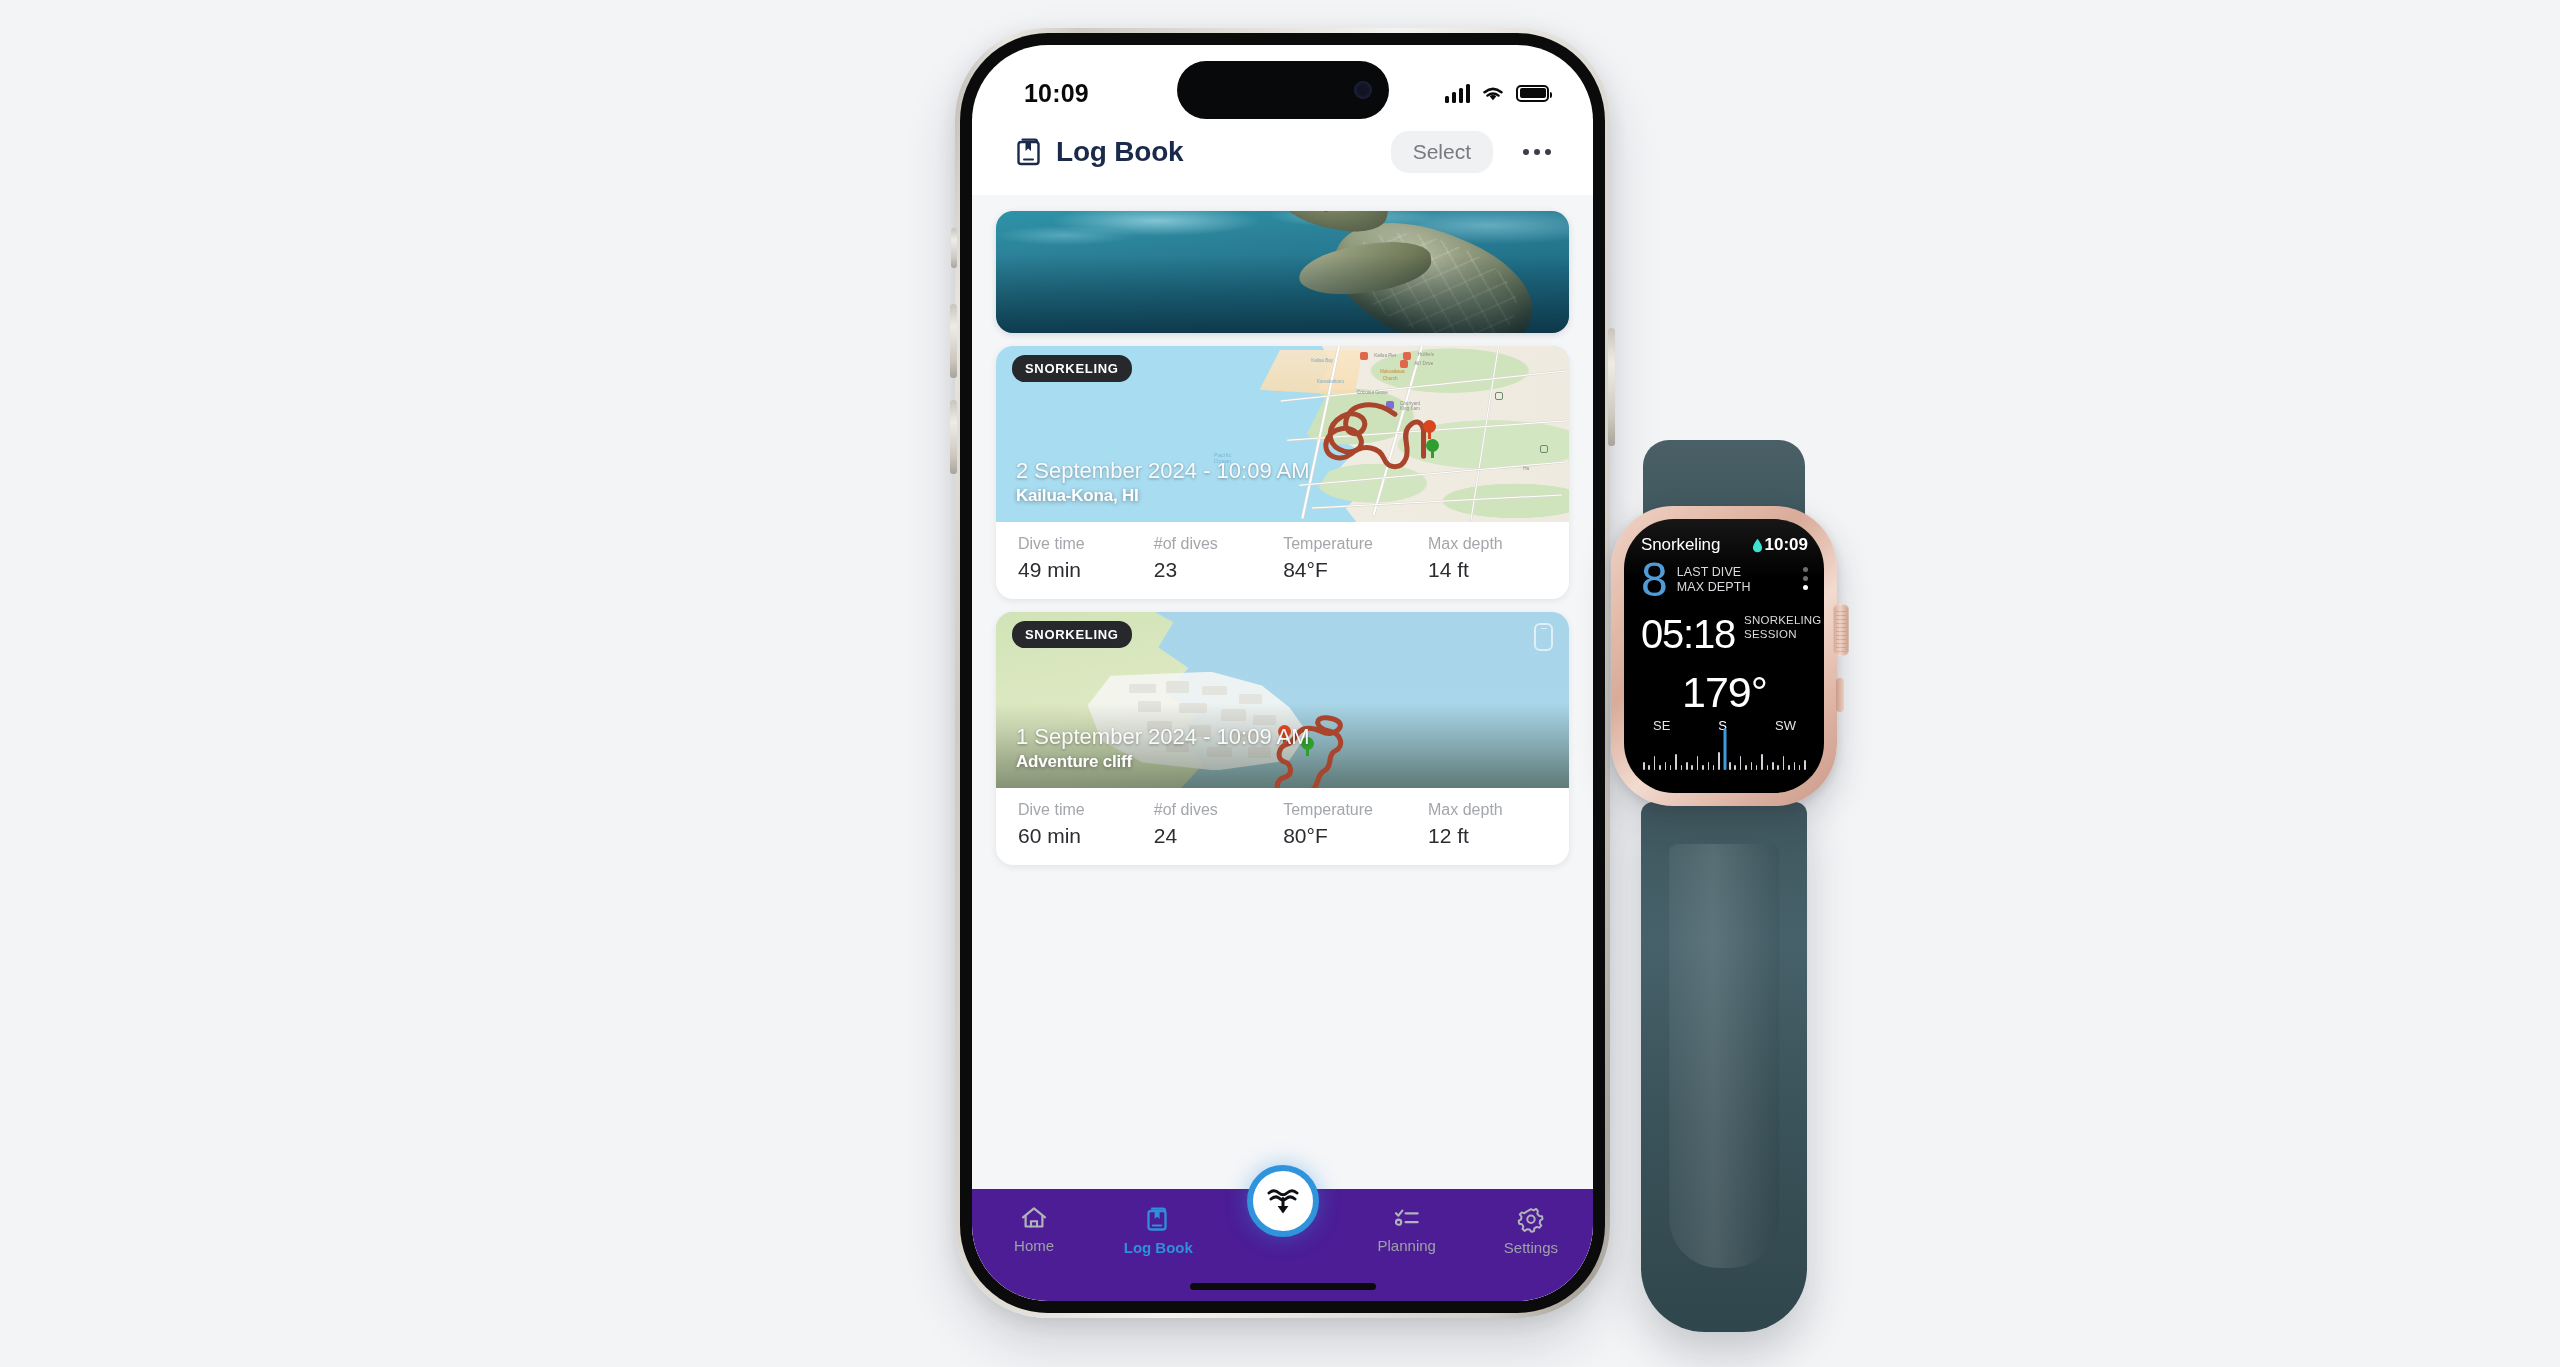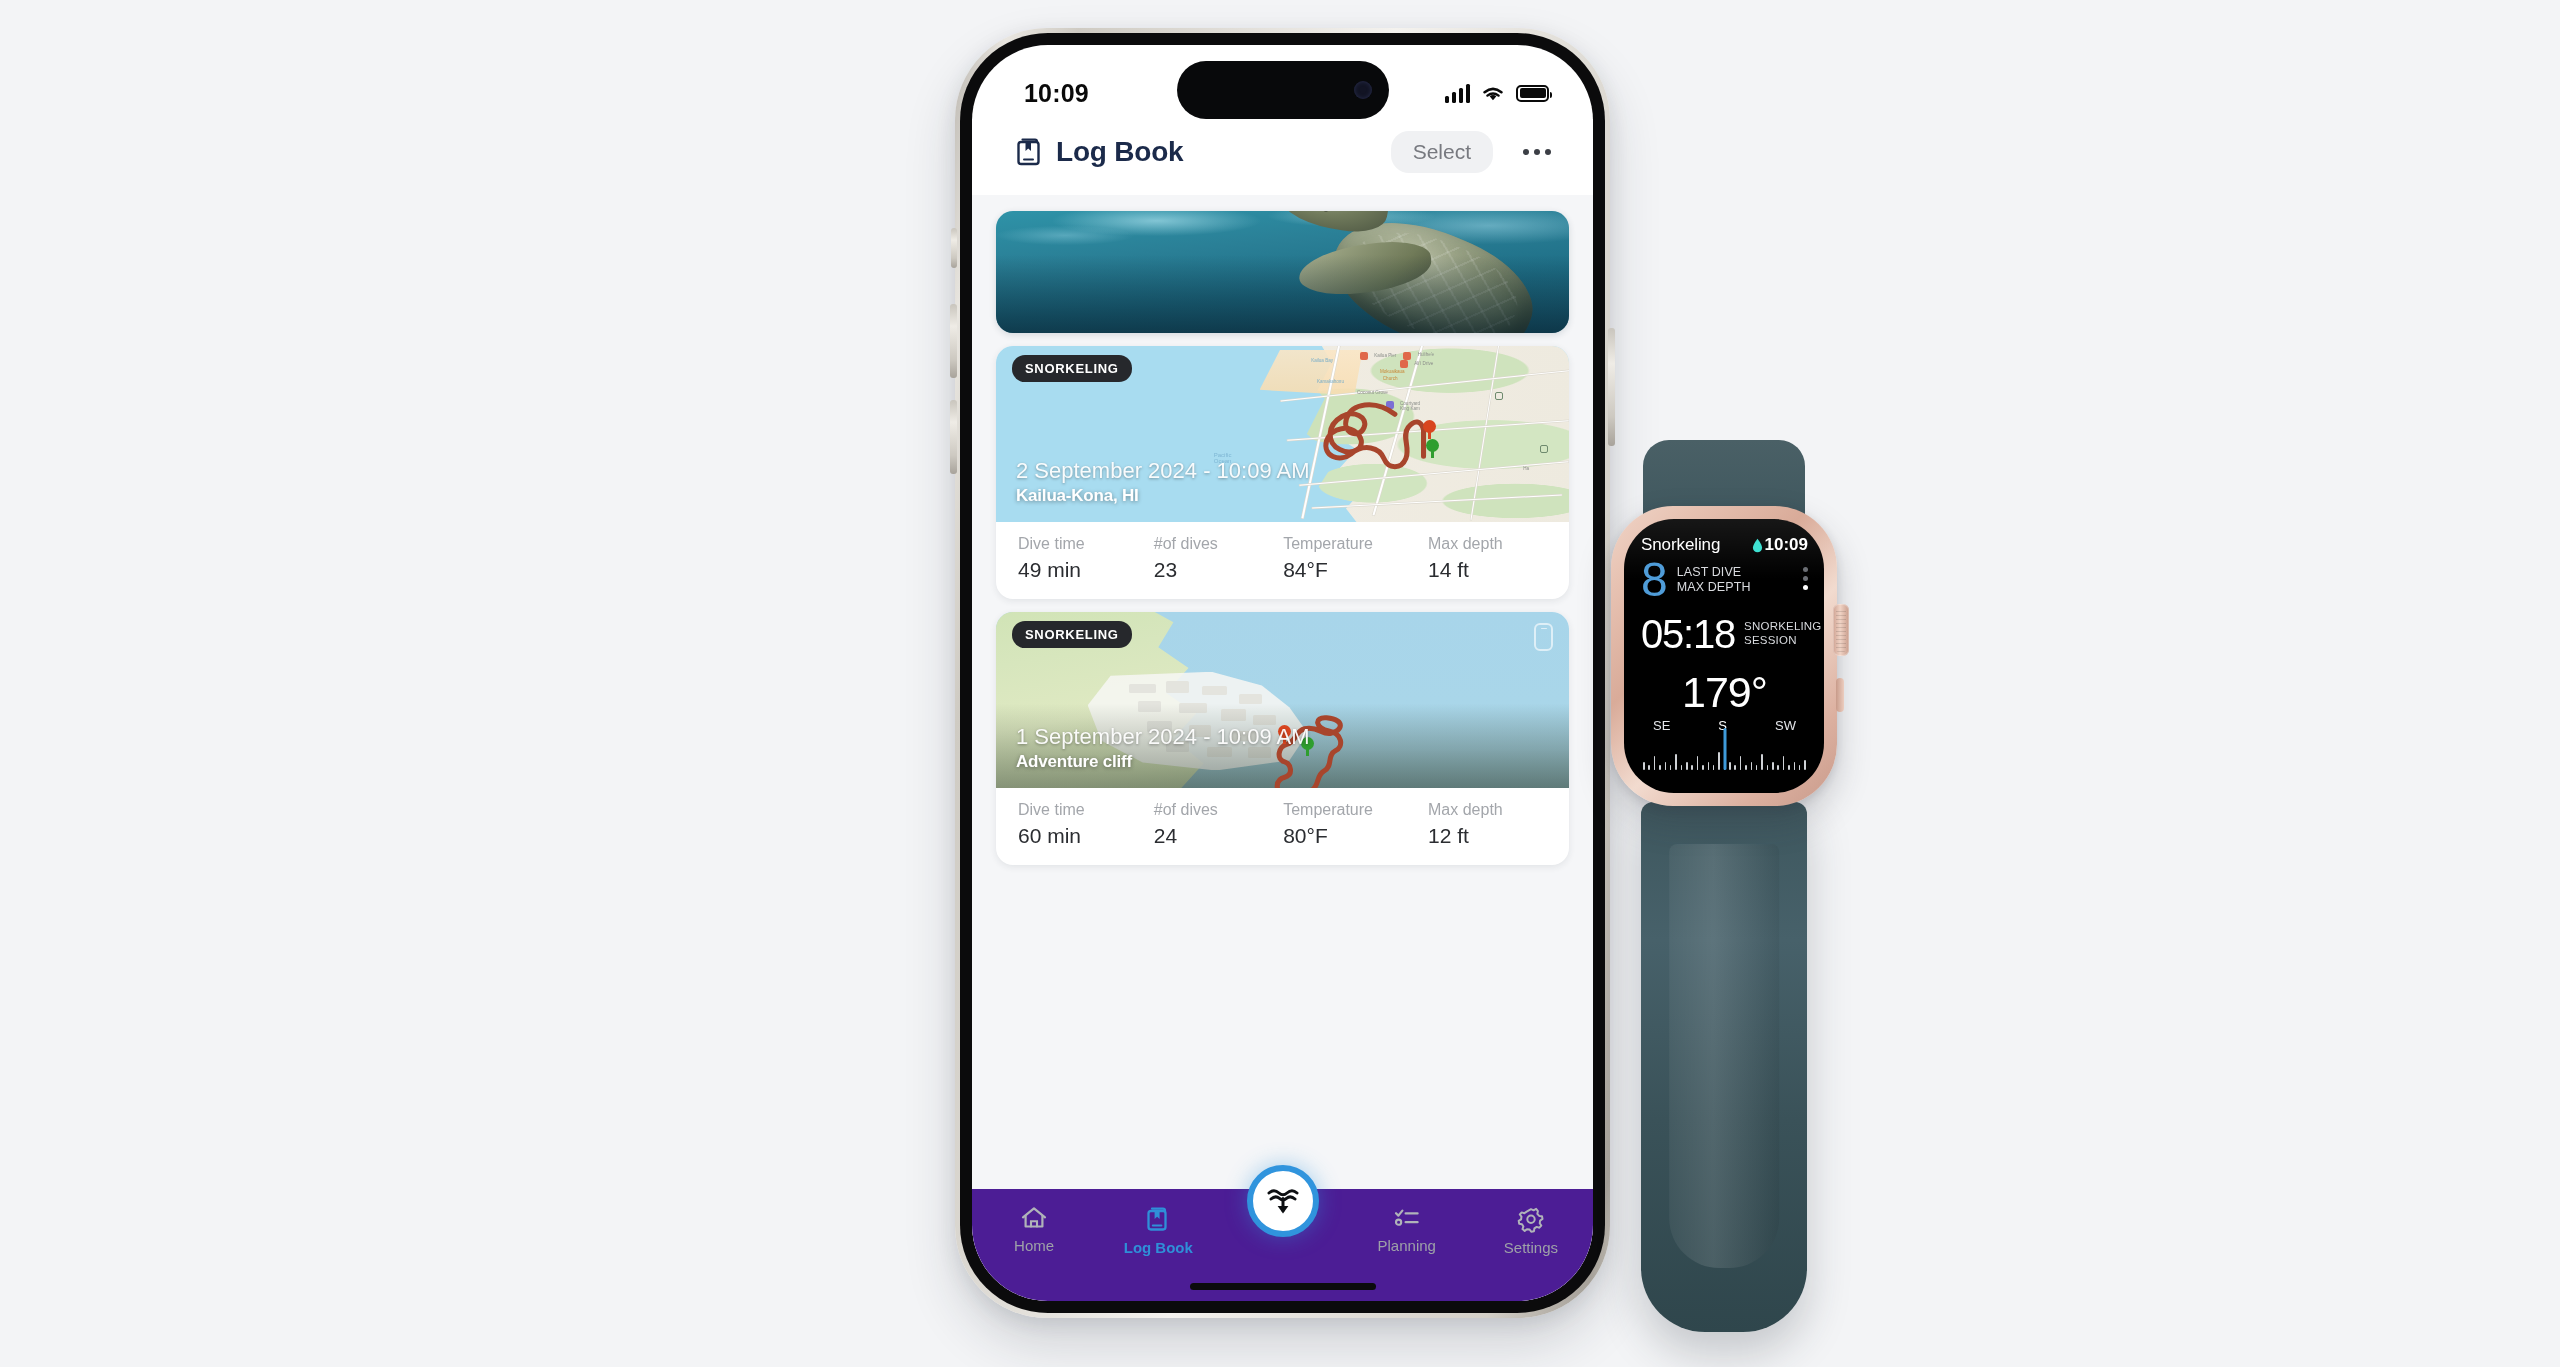--- a/index.html
+++ b/index.html
@@ -340,21 +340,21 @@
   .w-activity { font-size: 17px; font-weight: 500; letter-spacing: -.1px; }
   .w-time-box { display: flex; align-items: center; gap: 2px; }
   .w-drop { width: 11px; height: 15px; }
   .w-time { font-size: 17px; font-weight: 600; }
   .w-depth-row { display: flex; align-items: center; gap: 10px; margin-top: 2px; position: relative; }
   .w-depth-num { font-size: 48px; font-weight: 500; color: #4f9cd8; line-height: .96; letter-spacing: -1px; }
   .w-depth-lbl { font-size: 12.5px; line-height: 1.18; color: #d8dade; letter-spacing: .1px; }
   .w-pager { position: absolute; right: 0; top: 10px; display: flex; flex-direction: column; gap: 4px; align-items: center; }
   .w-pager i { width: 5px; height: 5px; border-radius: 50%; background: #6b6e74; display: block; }
   .w-pager i.on { background: #fff; }
-  .w-session-row { display: flex; align-items: center; gap: 9px; margin-top: 11px; }
+  .w-session-row { display: flex; align-items: flex-start; gap: 9px; margin-top: 11px; }
   .w-session-time { font-size: 40px; font-weight: 400; letter-spacing: -1.2px; line-height: 1; }
   .w-session-lbl { font-size: 11.5px; line-height: 1.2; color: #d8dade; letter-spacing: .2px; }
   .w-heading { text-align: center; font-size: 43px; font-weight: 400; margin-top: 14px; letter-spacing: -1px; }
   .w-compass { position: relative; margin-top: 1px; height: 46px; }
   .w-cdirs { display: flex; justify-content: space-between; padding: 0 12px; font-size: 13px; color: #e4e6ea; }
   .w-cdirs span:nth-child(2){ color:#fff; }
   .w-ticks { position: absolute; left: 0; right: 0; bottom: -6px; height: 26px; display: flex;
     align-items: flex-end; justify-content: space-between; padding: 0 2px; }
   .w-ticks i { width: 1.6px; background: #cfd2d6; display: block; border-radius: 1px; }
   .w-needle {

